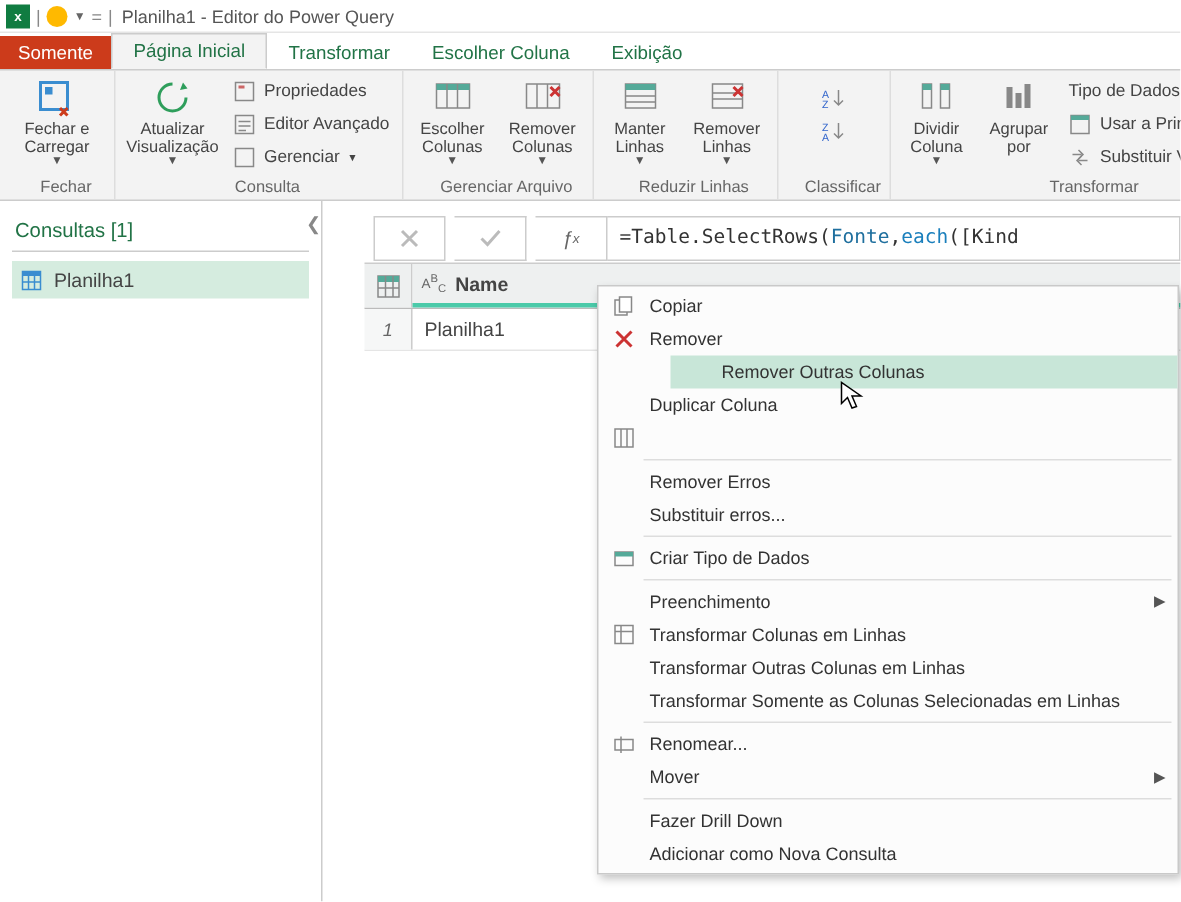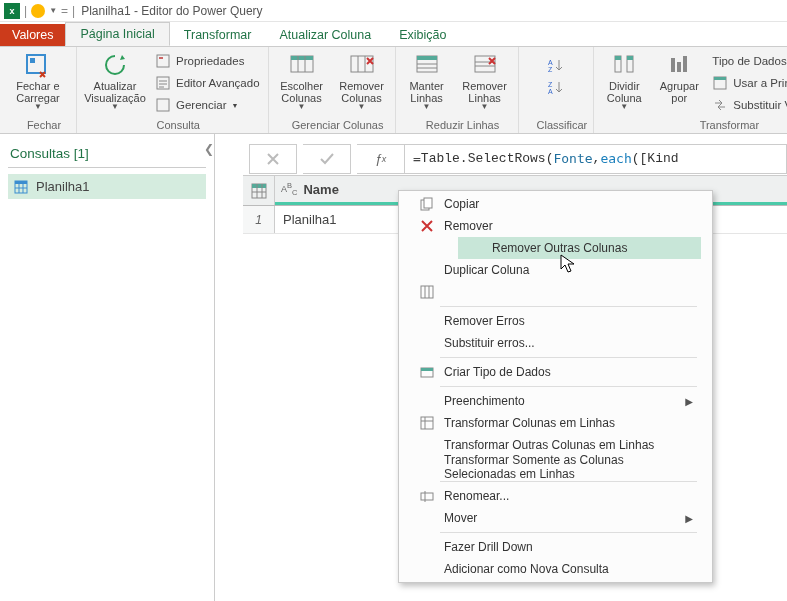--- a/index.html
+++ b/index.html
@@ -37,51 +37,51 @@
   .fx-btn { width:48px; height:30px; border:1px solid #ccc; margin-left:6px; display:flex; align-items:center; justify-content:center; color:#999; }
   .fx-btn.sep { border-left:none; }
   .fx-btn.fx { font-style:italic; color:#666; font-size:13px; }
   .formula-box { flex:1; height:30px; border:1px solid #ccc; border-left:none; display:flex; align-items:center; padding:0 8px; font-family:Consolas,monospace; font-size:13px; white-space:nowrap; overflow:hidden; }
   .grid-header { display:flex; border-bottom:1px solid #bbb; height:30px; }
   .grid-corner { width:32px; background:#eef0f0; border-right:1px solid #ccc; display:flex; align-items:center; justify-content:center; }
   .grid-colhead { flex:1; display:flex; align-items:center; gap:6px; padding:0 6px; background:#eef0f0; font-size:13px; font-weight:600; border-bottom:3px solid #4bcaa9; }
   .grid-row { display:flex; height:28px; border-bottom:1px solid #e5e5e5; }
   .grid-rownum { width:32px; background:#f6f7f7; border-right:1px solid #ccc; display:flex; align-items:center; justify-content:center; font-style:italic; color:#666; }
   .grid-cell { flex:1; padding:0 8px; display:flex; align-items:center; font-size:13px; }
-  .context-menu { position:absolute; left:398px; top:190px; width:315px; background:#fcfcfc; border:1px solid #c9c9c9; box-shadow:2px 3px 6px rgba(0,0,0,0.25); padding:2px 11px; z-index:50; }
+  .context-menu { position:absolute; left:398px; top:190px; width:388px; background:#fcfcfc; border:1px solid #c9c9c9; box-shadow:2px 3px 6px rgba(0,0,0,0.25); padding:2px 0; z-index:50; }
   .cm-item { display:flex; align-items:center; height:22px; padding:0 8px 0 6px; font-size:12px; cursor:pointer; position:relative; }
   .cm-item.highlight { background:#c8e6d8;margin-left:48px; }
   .cm-icon { width:22px; height:16px; display:flex; align-items:center; justify-content:center; flex-shrink:0; }
   .cm-label { flex:1; padding-left:6px; color:#333; }
   .cm-arrow { font-size:10px; color:#555; }
   .cm-sep { height:1px; background:#ddd; margin:3px 4px 3px 30px; }
   .cursor { position:absolute; left:560px; top:254px; z-index:100; pointer-events:none; }
   .tk-eq { color:#444; }
-  .tk-fn { color:#333;font-family:Liberation Mono, monospace; }
+  .tk-fn { color:#333; }
   .tk-id { color:#1f6f9e; }
   .tk-kw { color:#1a7fbc; }
 </style>
 </head>
 <body>
 
 <div class="titlebar">
   <div class="app-icon">x</div>
   <span class="sep">|</span>
   <div class="face"></div>
   <span class="dd">▼</span>
   <span class="sep">=</span>
   <span class="sep">|</span>
   <span class="title-text">Planilha1 - Editor do Power Query</span>
 </div>
 
 <div class="tabbar">
-  <div class="tab file">Valores</div>
+  <div class="tab file">Somente</div>
   <div class="tab active">Página Inicial</div>
   <div class="tab">Transformar</div>
-  <div class="tab">Atualizar Coluna</div>
+  <div class="tab">Escolher Coluna</div>
   <div class="tab">Exibição</div>
 </div>
 
 <div class="ribbon">
 
   <div class="group">
     <div class="group-body">
       <div class="big-btn">
         <div class="bicon">
           <svg width="28" height="26">
@@ -164,21 +164,21 @@
               <rect x="2" y="2" width="22" height="16" fill="none" stroke="#888"></rect>
               <path d="M9 2v16M16 2v16" stroke="#888"></path>
               <path d="M18 4l6 6M24 4l-6 6" stroke="#c33" stroke-width="2"></path>
             </svg>
           </div>
         <div class="blabel" style="white-space:pre-line">Remover
 Colunas</div>
         <div class="dd">▼</div>
       </div>
     </div>
-    <div class="group-label">Gerenciar Colunas</div>
+    <div class="group-label">Gerenciar Arquivo</div>
   </div>
 
   <div class="group">
     <div class="group-body">
       <div class="big-btn" style="width:50px">
         <div class="bicon">
             <svg width="24" height="22">
               <rect x="2" y="2" width="20" height="16" fill="none" stroke="#888"></rect>
               <rect x="2" y="2" width="20" height="4" fill="#5a9"></rect>
               <path d="M2 10h20M2 14h20" stroke="#888"></path>

